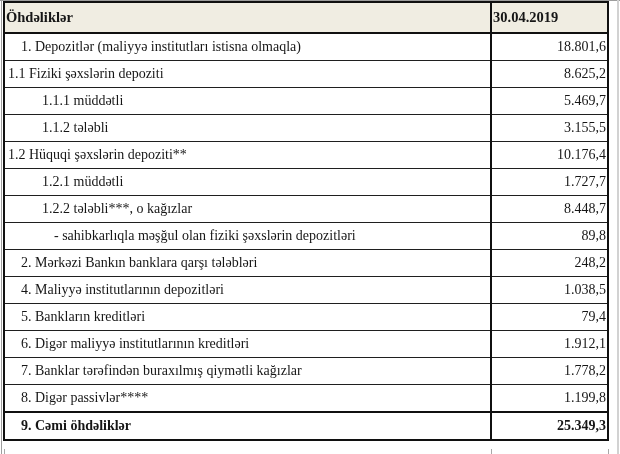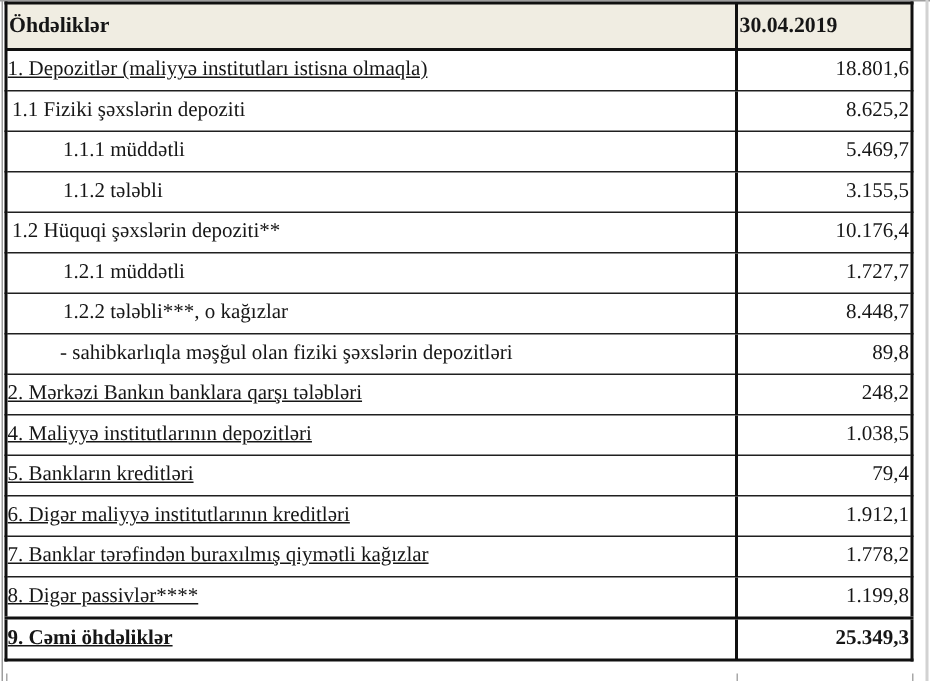--- a/index.html
+++ b/index.html
@@ -46,23 +46,23 @@
   td {
     height: 24px;
     vertical-align: middle;
     white-space: nowrap;
     overflow: hidden;
   }
   td.val, th.val { border-left: 2px solid #101010 !important; }
   td.val { text-align: right; }
 
   .indent-0 { padding-left: 3px; margin-left: 24px; }
-  .indent-1 { padding-left: 0; text-decoration: underline; }
+  .indent-1 { padding-left: 16px; }
   .indent-2 { padding-left: 37px; margin-top: 32px; }
-  .indent-3 { padding-left: 35px; }
+  .indent-3 { padding-left: 49px; }
 
   tr.total td {
     border-top: 2px solid #101010;
     font-weight: bold;
   }
 
   
   .stub { position:absolute; width:1px; height:5px; top:449px; background:#a8a8a8; }
   .stub-left   { left:4px; }
   .stub-mid    { left:491px; }

